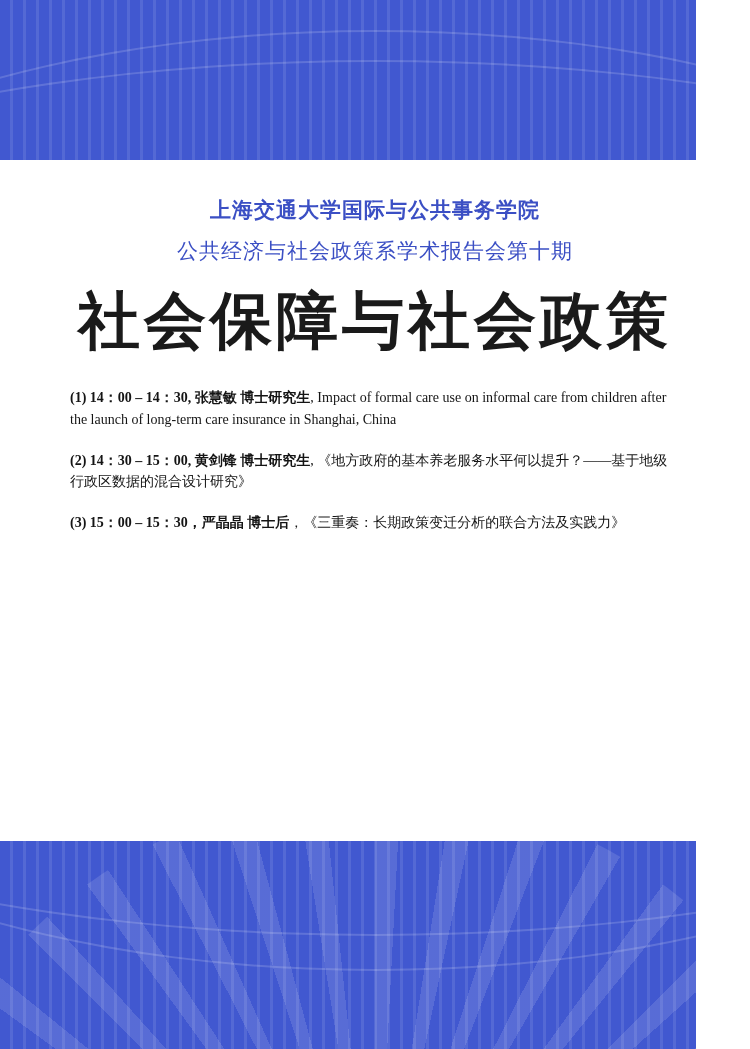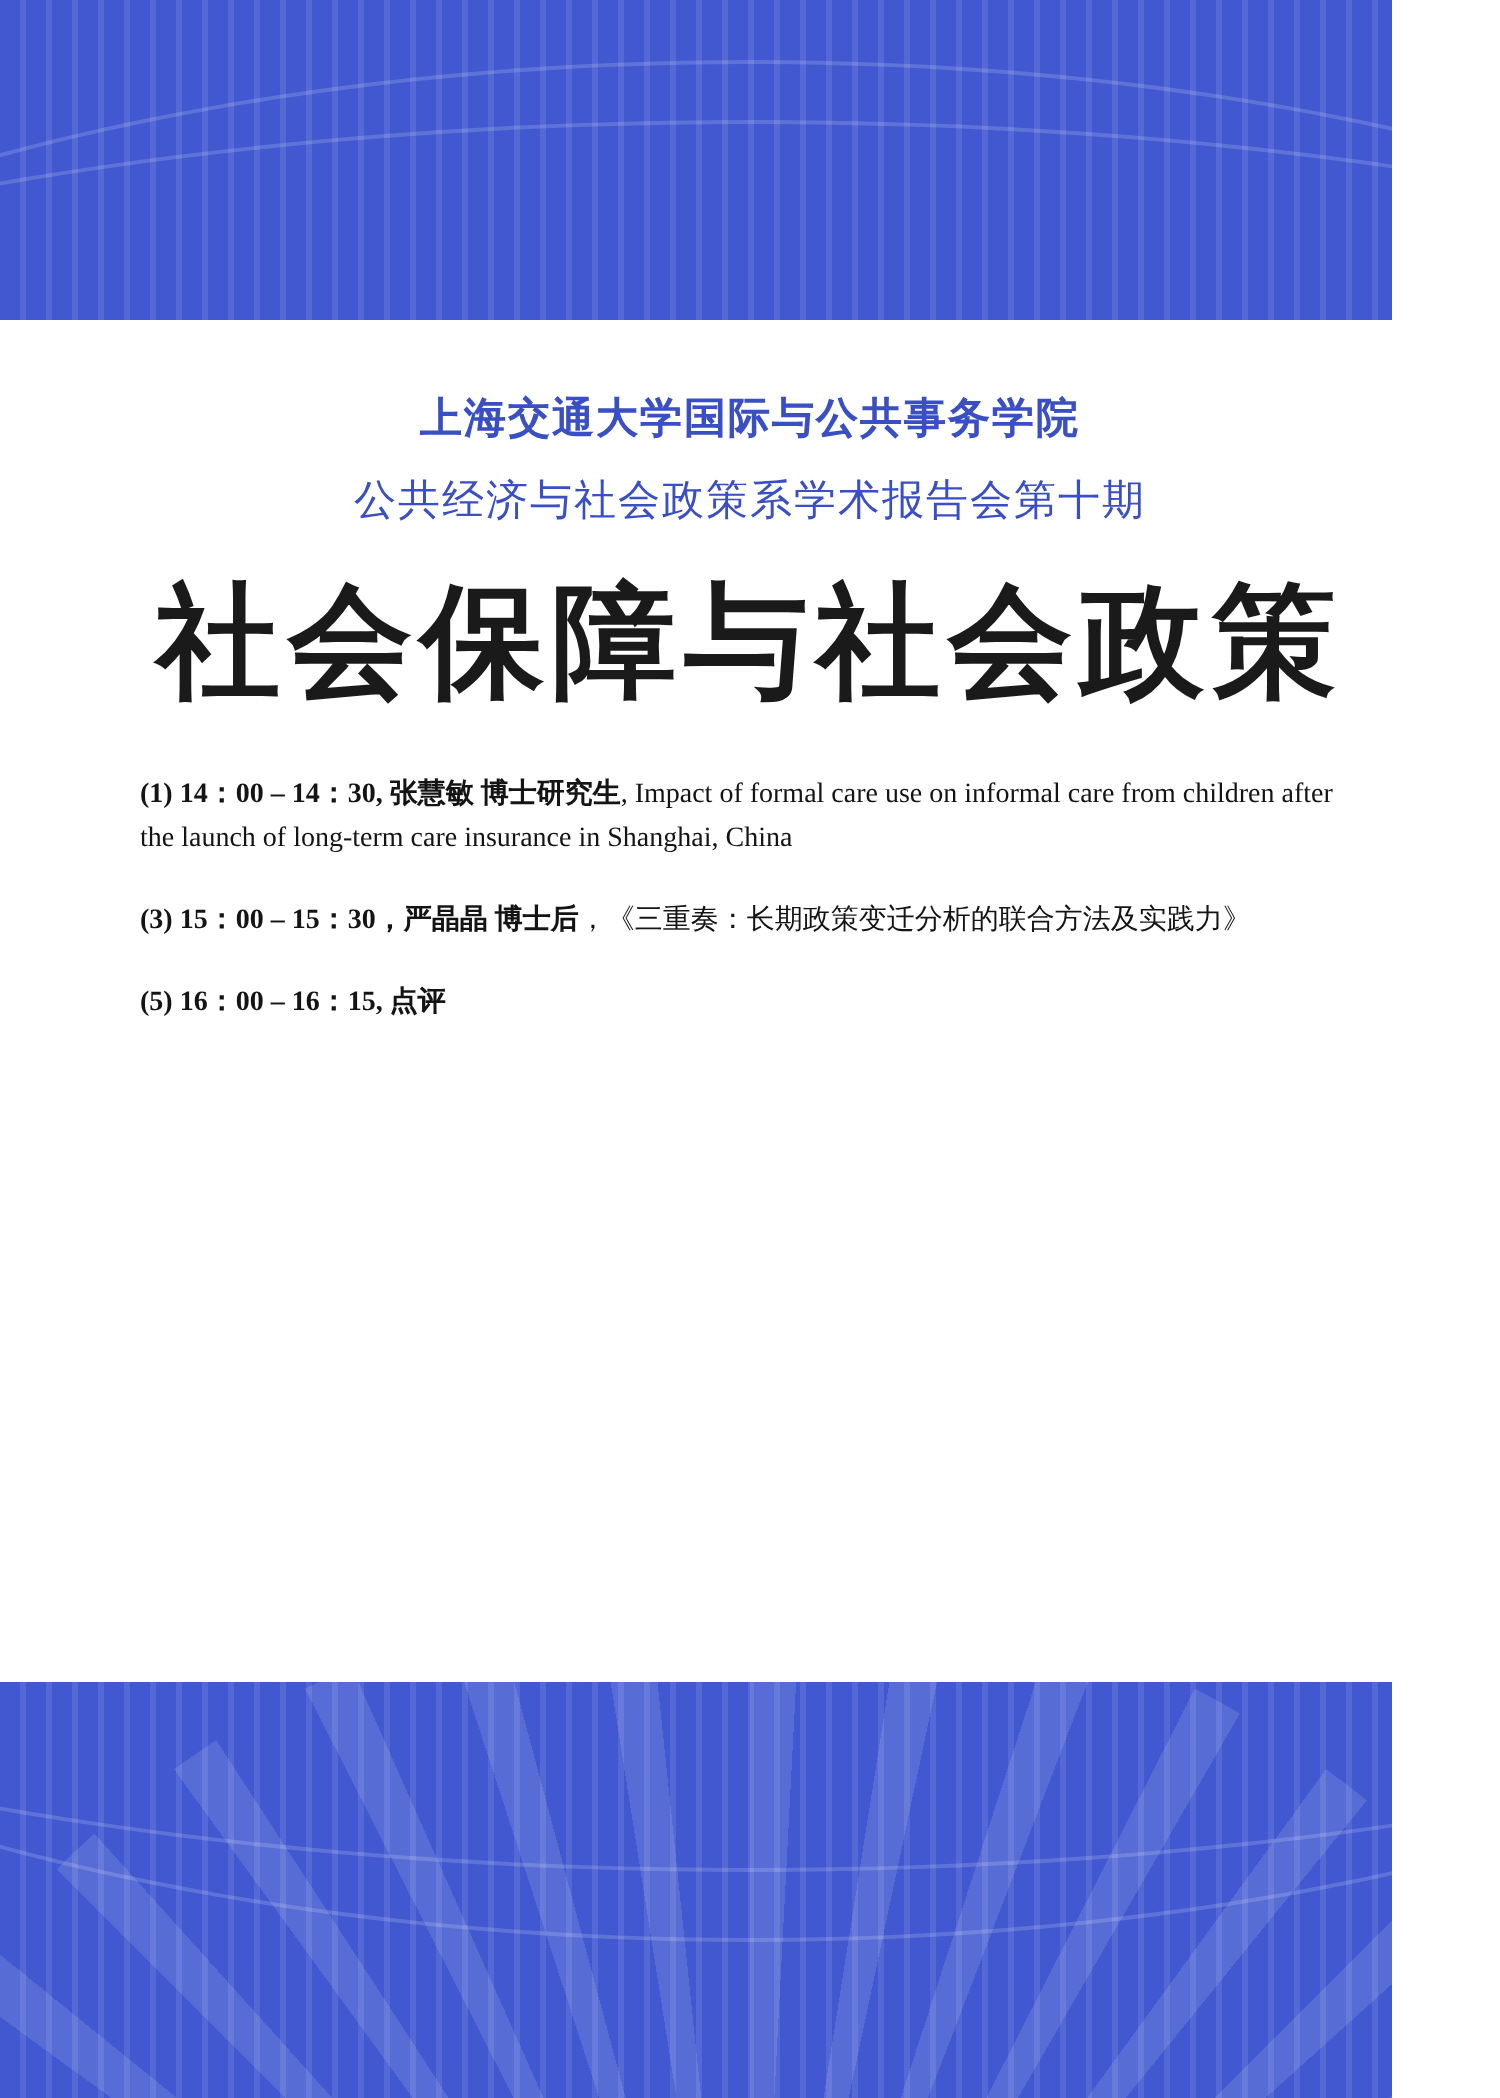--- a/index.html
+++ b/index.html
@@ -216,26 +216,26 @@
       <div class="org-line2">公共经济与社会政策系学术报告会第十期</div>
       <div class="main-title">社会保障与社会政策</div>
     </div>
 
     <div class="agenda">
       <div class="agenda-item">
         <b>(1)</b>
         <b>14：00 – 14：30</b><b>, </b><b>张慧敏 博士研究生</b><span>, </span><span>Impact of formal care use on informal care from children after the launch of long-term care insurance in Shanghai, China</span>
       </div>
       <div class="agenda-item">
+        <b>(2)</b>
+        <b>14：30 – 15：00</b><b>, </b><b>黄剑锋 博士研究生</b><span>, </span><span>《地方政府的基本养老服务水平何以提升？——基于地级行政区数据的混合设计研究》</span>
+      </div>
+      <div class="agenda-item">
         <b>(3)</b>
         <b>15：00 – 15：30</b><b>，</b><b>严晶晶 博士后</b><span>，</span><span>《三重奏：长期政策变迁分析的联合方法及实践力》</span>
-      </div>
-      <div class="agenda-item">
-        <b>(5)</b>
-        <b>16：00 – 16：15</b><b>, </b><b>点评</b>
       </div>
     </div>
 
   </div>
 
   <div class="band band-bottom">
     <div class="stripes"></div>
     <div class="fan fan-bottom"></div>
     <div class="arc arc-bot"></div>
     <div class="arc arc-bot2"></div>

